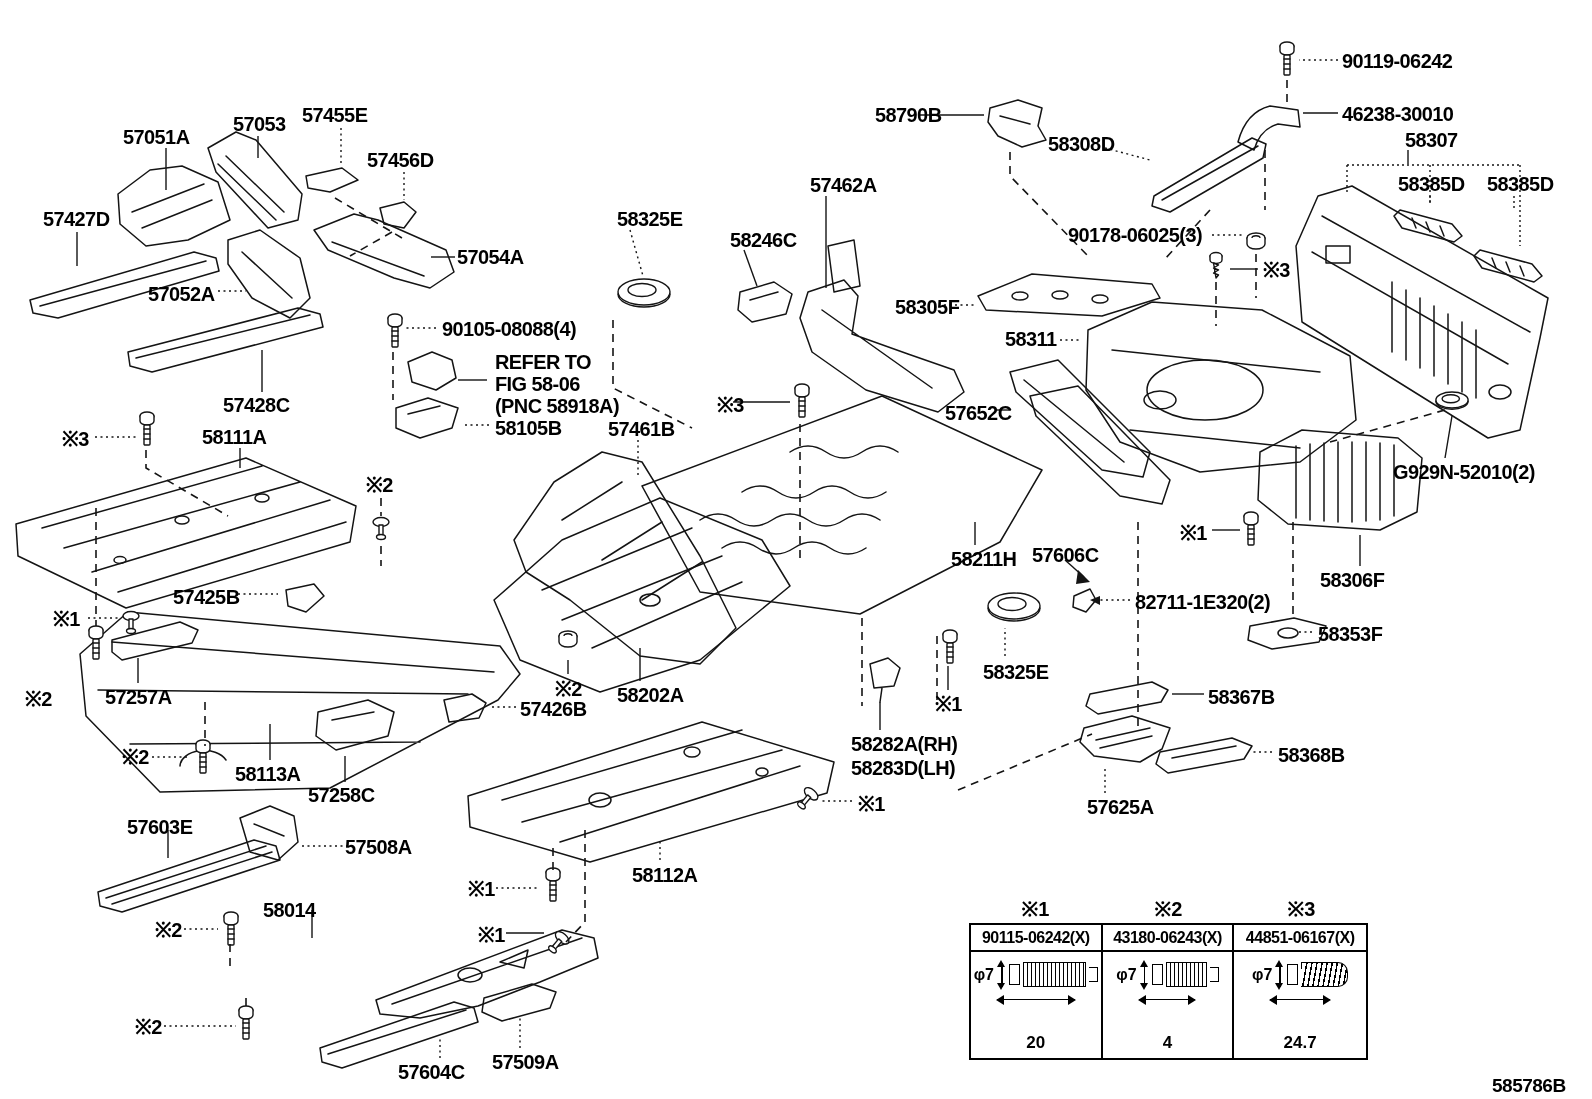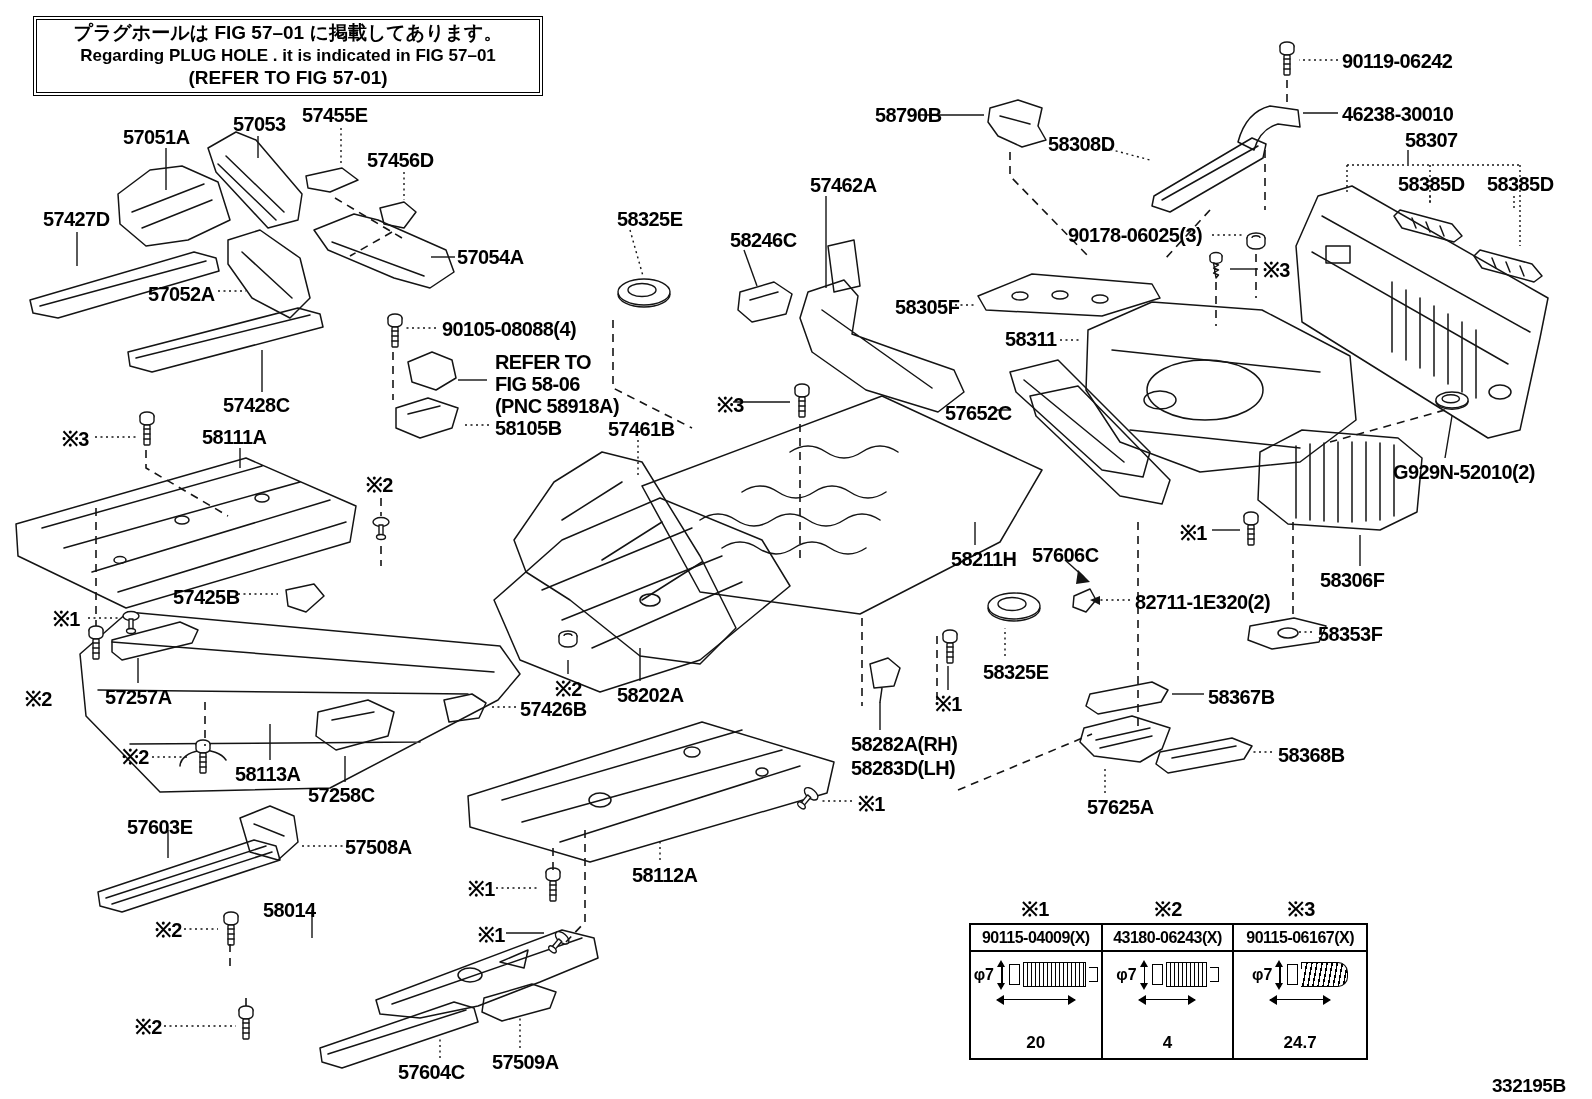--- a/index.html
+++ b/index.html
@@ -378,25 +378,20 @@
         <path d="M506,933 H544"></path>
         <path d="M948,690 V666"></path>
       <path d="M1408,150 V164"></path>
     </g>
     <g fill="#141414" stroke="none">
       <polygon points="1100,596 1090,600 1100,605"></polygon>
       <polygon points="1078,570 1090,582 1076,584"></polygon>
     </g>
   </svg>
 
-  <div class="note">
-    <span class="jp">プラグホールは FIG 57–01 に掲載してあります。</span>
-    <span class="en">Regarding  PLUG  HOLE . it is indicated in FIG  57–01</span>
-    <span class="rf">(REFER TO FIG 57-01)</span>
-  </div>
 
   <div>
       <div class="lbl" style="left: 123px; top: 126px;">57051A</div>
       <div class="lbl" style="left: 233px; top: 113px;">57053</div>
       <div class="lbl" style="left: 302px; top: 104px;">57455E</div>
       <div class="lbl" style="left: 367px; top: 149px;">57456D</div>
       <div class="lbl" style="left: 43px; top: 208px;">57427D</div>
       <div class="lbl" style="left: 457px; top: 246px;">57054A</div>
       <div class="lbl" style="left: 148px; top: 283px;">57052A</div>
       <div class="lbl" style="left: 442px; top: 318px;">90105-08088(4)</div>
@@ -463,21 +458,21 @@
     </div>
 
   <div class="spec">
     <div class="spec-refs">
       <span>※1</span>
       <span>※2</span>
       <span>※3</span>
     </div>
     <div class="spec-box">
       <div class="spec-col">
-        <div class="spec-pn">90115-04009(X)</div>
+        <div class="spec-pn">90115-06242(X)</div>
         <div class="spec-draw">
           <div class="bolt-line">
             <span class="phi">φ7</span>
             <span class="varrow">
                 <i></i>
               </span>
             <span class="bhead"></span>
             <span class="bshank" style="width:62px"></span>
             <span class="btip"></span>
           </div>
@@ -501,34 +496,34 @@
             <span class="btip"></span>
           </div>
           <div class="dim" style="width:56px">
               <i class="l"></i>
               <i class="r"></i>
             </div>
           <div class="dnum">4</div>
         </div>
       </div>
       <div class="spec-col">
-        <div class="spec-pn">90115-06167(X)</div>
+        <div class="spec-pn">44851-06167(X)</div>
         <div class="spec-draw">
           <div class="bolt-line">
             <span class="phi">φ7</span>
             <span class="varrow">
                 <i></i>
               </span>
             <span class="bhead"></span>
             <span class="bshank coarse" style="width:46px"></span>
           </div>
           <div class="dim" style="width:60px">
               <i class="l"></i>
               <i class="r"></i>
             </div>
           <div class="dnum">24.7</div>
         </div>
       </div>
     </div>
   </div>
 
-  <div class="dcode">332195B</div>
+  <div class="dcode">585786B</div>
 </div>
 
 </body></html>

